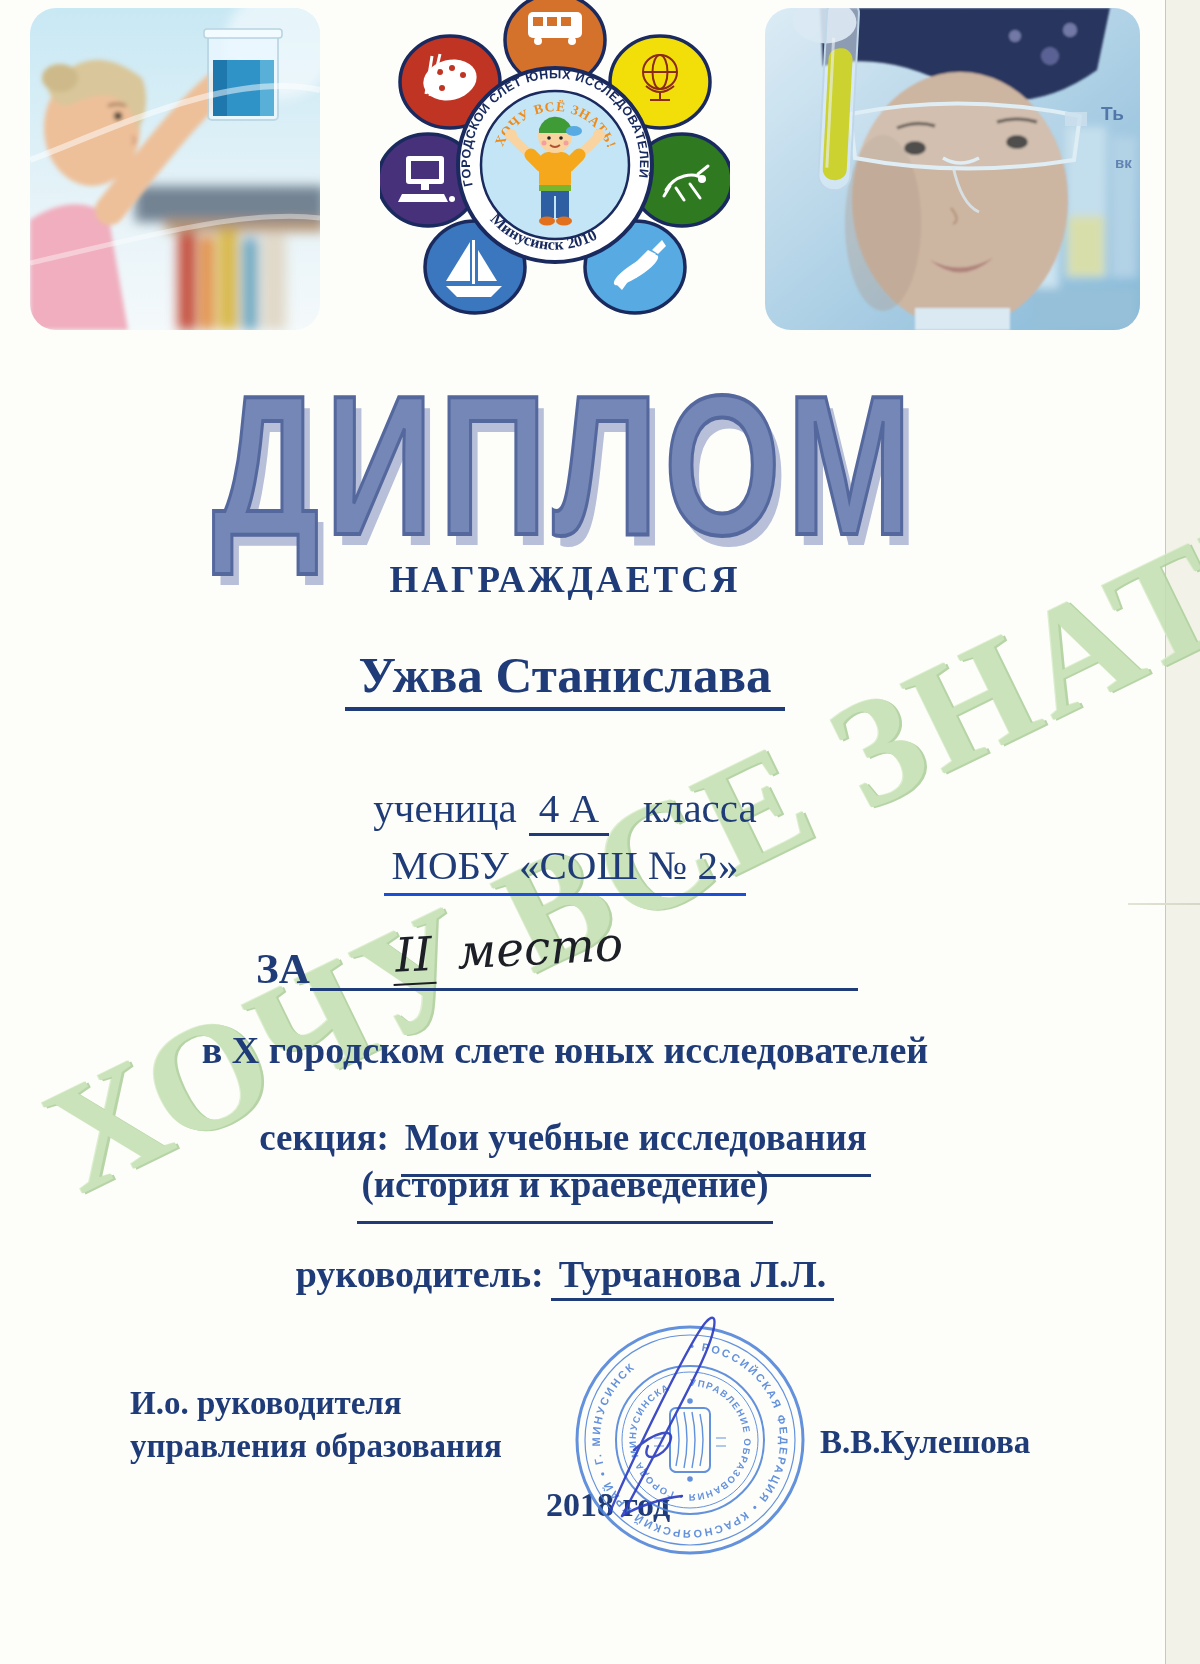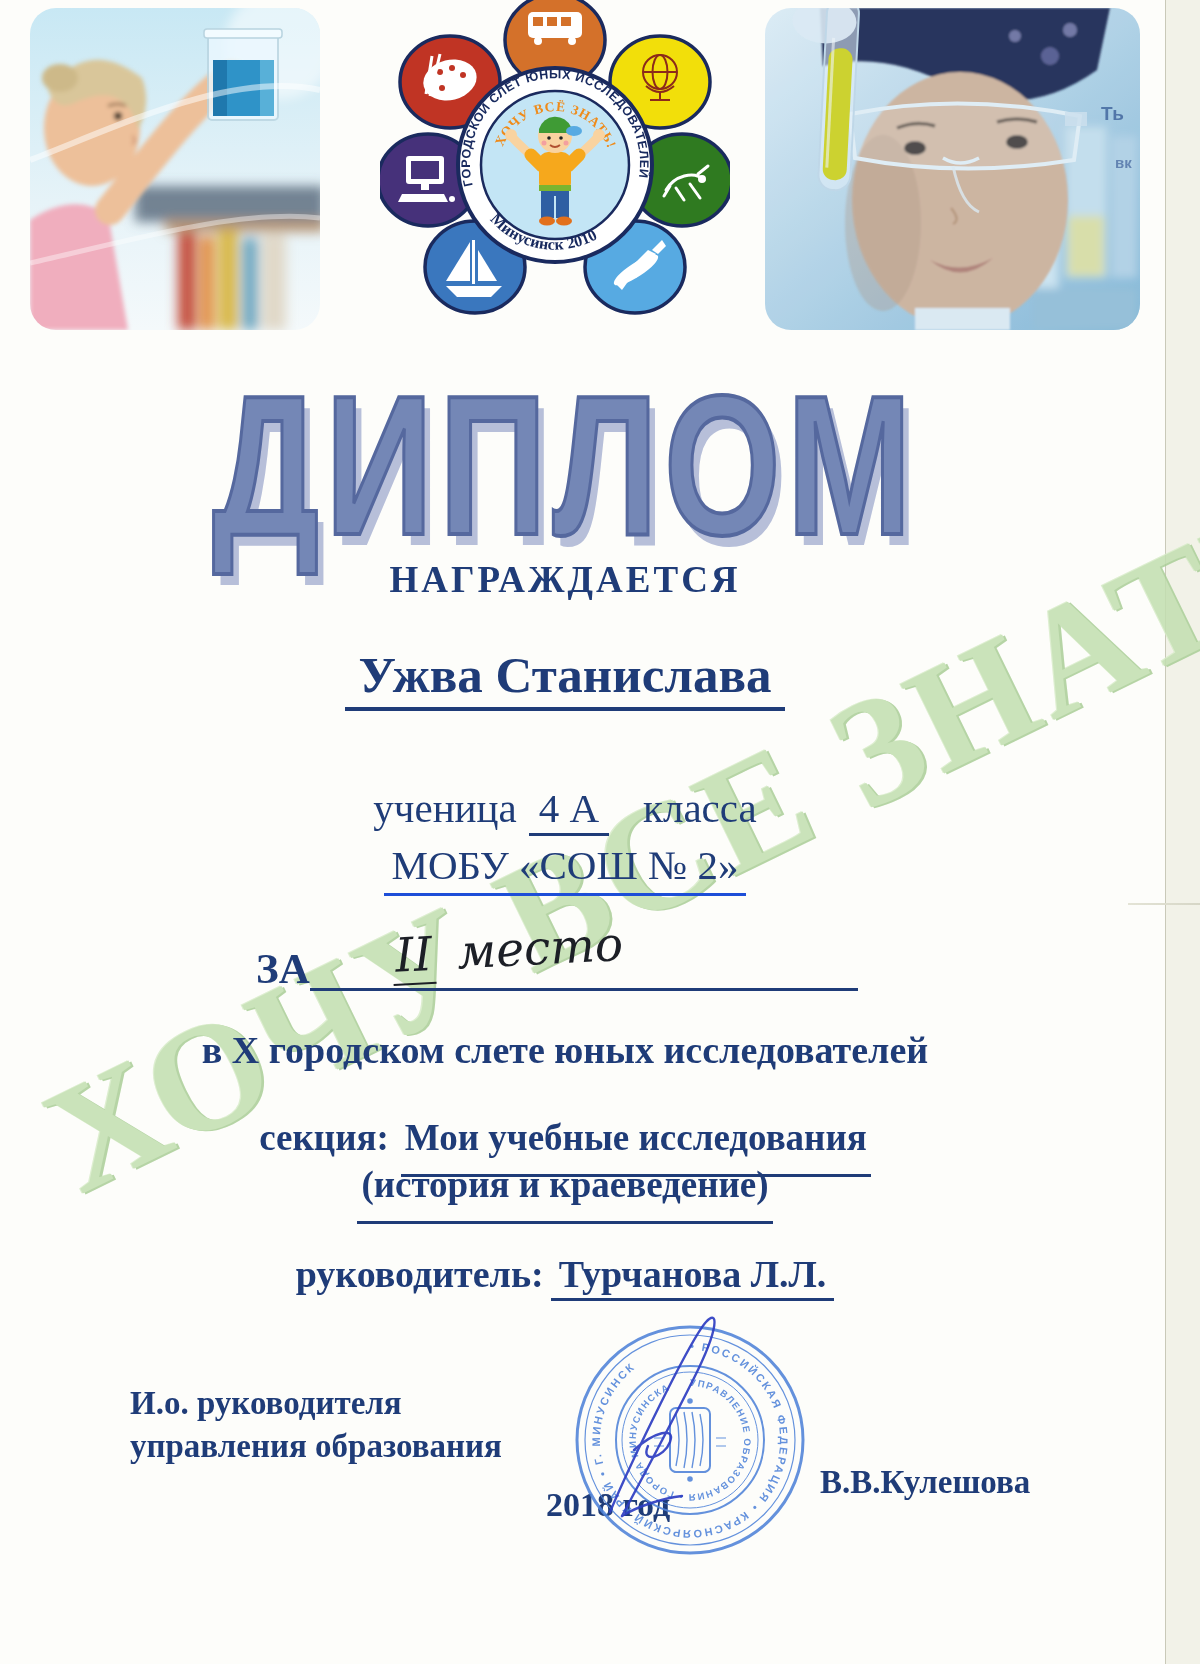--- a/index.html
+++ b/index.html
@@ -51,21 +51,21 @@
   .section1 .lbl { margin-right:12px; }
   .section2 { top:1163px; font-size:37px; font-weight:bold; }
   .sec-u { border-bottom:3px solid #1f3c78; padding:0 4px 16px; }
   .supervisor { top:1252px; font-size:38px; font-weight:bold; }
   .supervisor .lbl { margin-right:7px; }
   .supervisor .u { border-bottom:3px solid #1f3c78; padding:0 8px 3px; }
 
   
   .footer-left { position:absolute; left:130px; top:1382px; z-index:2; color:#1f3c78;
     font-size:33px; font-weight:bold; line-height:43px; text-align:left; }
-  .signer { position:absolute; left:820px; top:1464px; z-index:2; color:#1f3c78;
+  .signer { position:absolute; left:820px; top:1424px; z-index:2; color:#1f3c78;
     font-size:33px; font-weight:bold; }
   .year { position:absolute; left:546px; top:1486px; z-index:2; color:#1f3c78;
     font-size:34px; font-weight:bold; }
   .stamp { position:absolute; left:570px; top:1320px; width:240px; height:240px;
     z-index:3; opacity:.88; }
   .signature { position:absolute; left:572px; top:1300px; width:190px; height:240px; z-index:4; }
 
   svg text { font-family:"Liberation Sans",sans-serif; }
   svg .serifT { font-family:"Liberation Serif",serif; }
 </style>

